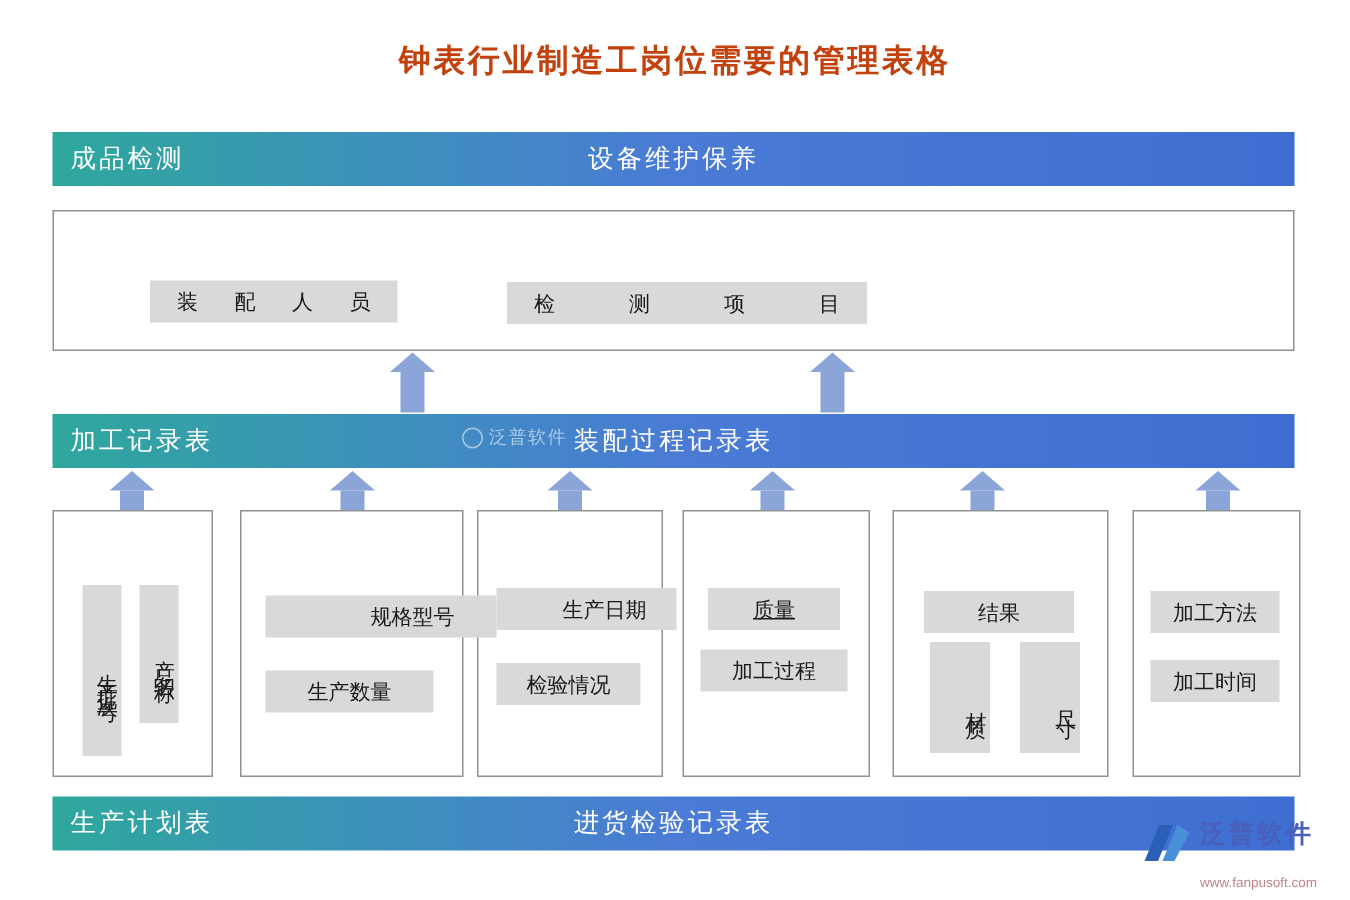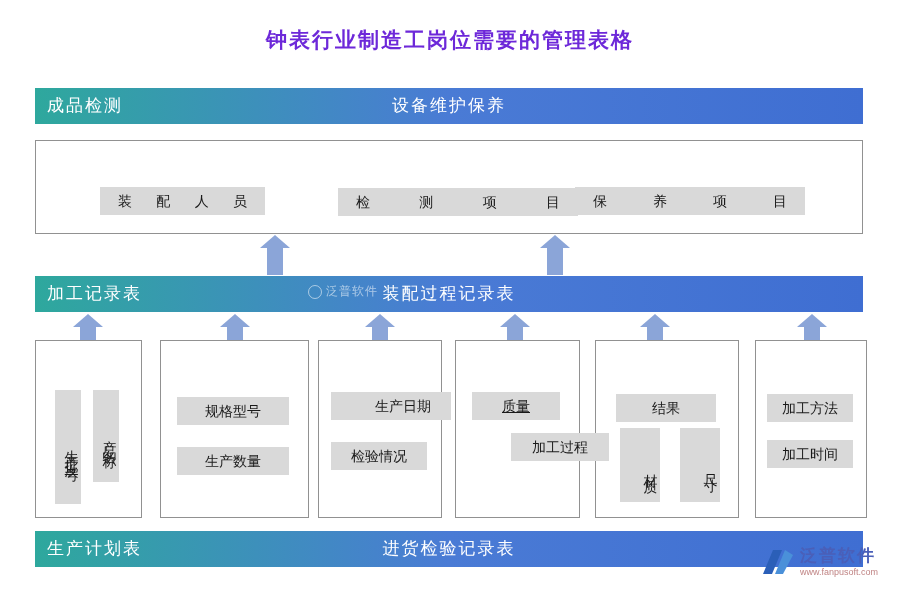--- a/index.html
+++ b/index.html
@@ -3,21 +3,21 @@
 <meta charset="utf-8">
 <style>
   html,body{margin:0;padding:0;background:#fff;}
   #canvas{
     position:relative;width:900px;height:600px;background:#ffffff;overflow:hidden;
     font-family:"Liberation Sans","DejaVu Sans",sans-serif;
   }
   .page-title{
     position:absolute;top:26px;left:0;width:100%;text-align:center;
     font-family:"Liberation Serif","DejaVu Serif",serif;
-    font-size:21px;font-weight:bold;color:#6d28d9;letter-spacing:2px;
+    font-size:21px;font-weight:bold;color:#c2410c;letter-spacing:2px;
   }
   .banner{
     position:absolute;left:35px;width:828px;height:36px;
     background:linear-gradient(90deg,#2ea89d 0%,#4a7bd5 50%,#3f6ed2 100%);
     color:#ffffff;font-weight:normal;font-size:17px;
   }
   .banner .left-label{position:absolute;left:12px;top:0;line-height:36px;letter-spacing:2px;}
   .banner .center-label{position:absolute;left:0;right:0;top:0;text-align:center;line-height:36px;letter-spacing:2px;}
   .outline-box{position:absolute;background:#ffffff;border:1px solid #919191;}
   .glabel{
@@ -44,38 +44,37 @@
   }
   .watermark .wm-dot{
     width:12px;height:12px;border-radius:50%;border:1px solid rgba(255,255,255,0.55);
     display:inline-block;
   }
   .logo{
     position:absolute;right:22px;top:547px;display:flex;align-items:flex-start;gap:6px;
   }
   .logo .logo-text-wrap{display:flex;flex-direction:column;line-height:1.1;}
   .logo .logo-name{font-size:17px;font-weight:bold;color:#4a5fb8;letter-spacing:2px;}
-  .logo .logo-url{font-size:9px;color:#c08484;margin-top:2px;}
+  .logo .logo-url{font-size:9px;color:#c08484;margin-top:18px;}
 </style>
 </head>
 <body>
 
 <div id="canvas">
 
   <div class="page-title">钟表行业制造工岗位需要的管理表格</div>
 
   <div class="banner" style="top:88px;">
     <span class="left-label">成品检测</span>
     <span class="center-label">设备维护保养</span>
   </div>
 
   <div class="outline-box" style="top:140px;left:35px;width:826px;height:92px;"></div>
   <div class="glabel h spread" style="left:100px;top:187px;width:165px;">装配人员</div>
   <div class="glabel h spread" style="left:338px;top:188px;width:240px;">检测项目</div>
-  <div class="glabel h spread" style="left:575px;top:187px;width:230px;">保养项目</div>
 
   <div class="arrow-up tall" style="left:260px;top:235px;">
     <div class="head"></div>
     <div class="stem"></div>
   </div>
   <div class="arrow-up tall" style="left:540px;top:235px;">
     <div class="head"></div>
     <div class="stem"></div>
   </div>
 
@@ -116,28 +115,28 @@
   <div class="outline-box" style="top:340px;left:35px;width:105px;height:176px;"></div>
   <div class="outline-box" style="top:340px;left:160px;width:147px;height:176px;"></div>
   <div class="outline-box" style="top:340px;left:318px;width:122px;height:176px;"></div>
   <div class="outline-box" style="top:340px;left:455px;width:123px;height:176px;"></div>
   <div class="outline-box" style="top:340px;left:595px;width:142px;height:176px;"></div>
   <div class="outline-box" style="top:340px;left:755px;width:110px;height:176px;"></div>
 
   <div class="glabel v" style="left:55px;top:390px;width:26px;height:114px;">生产批次号</div>
   <div class="glabel v" style="left:93px;top:390px;width:26px;height:92px;">产品名称</div>
 
-  <div class="glabel h" style="left:177px;top:397px;width:112px;">规格型号</div>
+  <div class="glabel h" style="left:177px;top:397px;width:112px;padding-left:42px;">规格型号</div>
   <div class="glabel h" style="left:177px;top:447px;width:112px;">生产数量</div>
 
   <div class="glabel h" style="left:331px;top:392px;width:96px;padding-left:24px;">生产日期</div>
   <div class="glabel h" style="left:331px;top:442px;width:96px;">检验情况</div>
 
   <div class="glabel h" style="left:472px;top:392px;width:88px;text-decoration:underline;">质量</div>
-  <div class="glabel h" style="left:467px;top:433px;width:98px;margin-left:44px;">加工过程</div>
+  <div class="glabel h" style="left:467px;top:433px;width:98px;">加工过程</div>
 
   <div class="glabel h" style="left:616px;top:394px;width:100px;">结果</div>
   <div class="glabel v" style="left:620px;top:428px;width:40px;height:74px;">材质</div>
   <div class="glabel v" style="left:680px;top:428px;width:40px;height:74px;">尺寸</div>
 
   <div class="glabel h" style="left:767px;top:394px;width:86px;">加工方法</div>
   <div class="glabel h" style="left:767px;top:440px;width:86px;">加工时间</div>
 
   <div class="banner" style="top:531px;">
     <span class="left-label">生产计划表</span>

